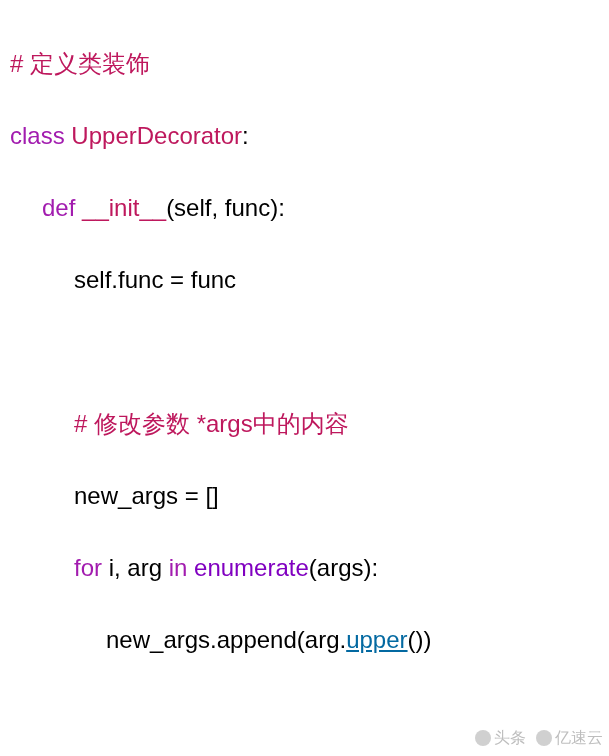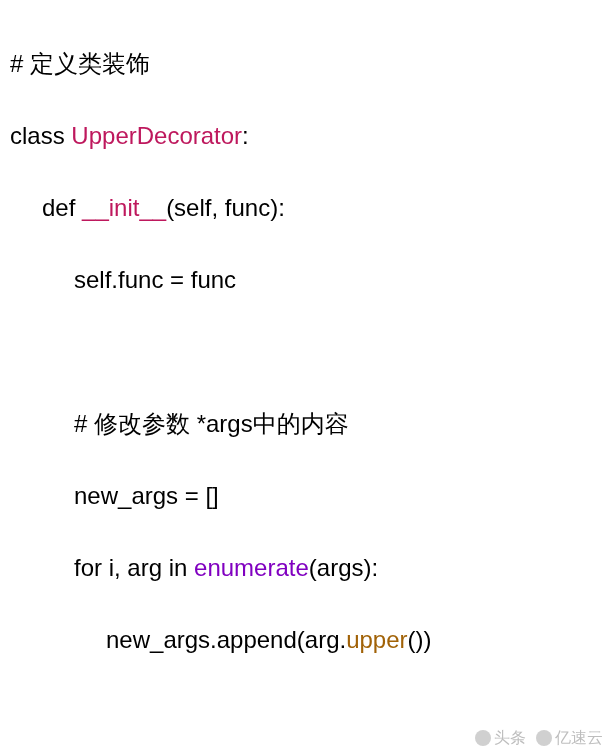--- a/index.html
+++ b/index.html
@@ -7,25 +7,25 @@
     background: #ffffff;
     font-family: "Microsoft YaHei", "SimSun", Arial, sans-serif;
     font-size: 24px;
     line-height: 1.5;
     padding: 10px;
     width: 609px;
     height: 756px;
     position: relative;
   }
   .code-block { white-space: pre; }
-  .red { color: #000000; }
-  .darkblue { color: #000000; }
+  .red { color: #be185d; }
+  .darkblue { color: #a21caf; }
   .blue { color: #be185d; }
   .black { color: #000000; }
-  .green { color: #a16207; }
+  .green { color: #0369a1; text-decoration: underline; }
   .purple { color: #8000c0; margin-top: 48px; }
   .ind1 { padding-left: 32px; display: inline-block; }
   .ind2 { padding-left: 64px; display: inline-block; }
   .ind3 { padding-left: 96px; display: inline-block; }
   .line { display: block; }
   .watermark {
     position: absolute;
     right: 6px;
     bottom: 6px;
     display: flex;

